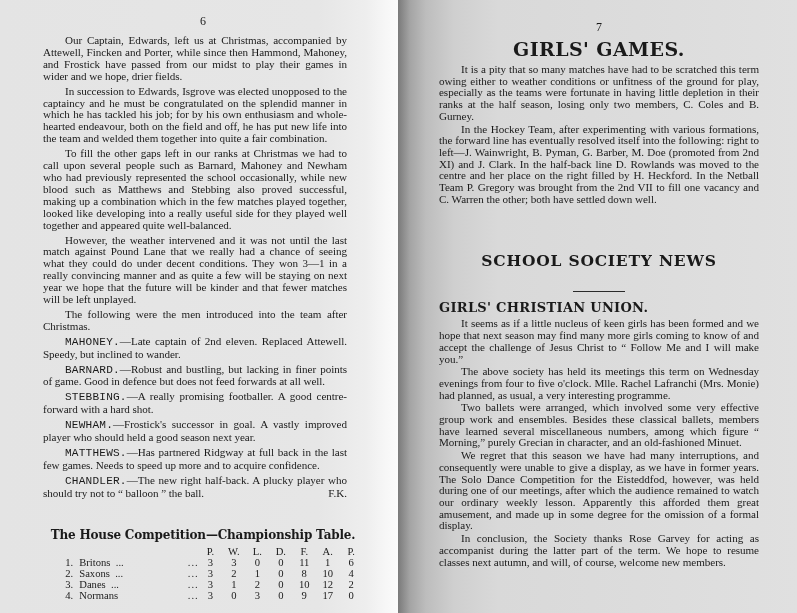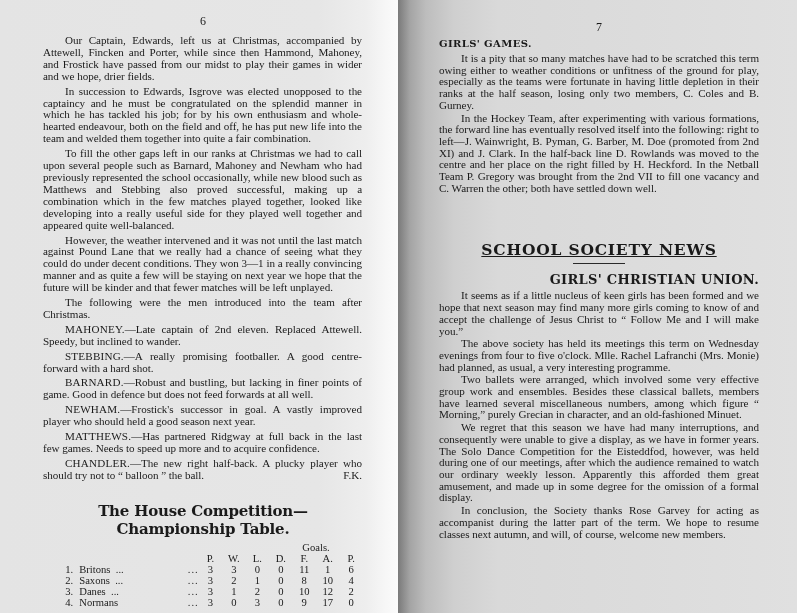--- a/index.html
+++ b/index.html
@@ -18,34 +18,34 @@
     left:398px; width:399px;
     background: linear-gradient(to right, #7a7a7a 0%, #a4a4a4 3%, #bdbdbd 7%, #cfcfcf 14%, #d9d9d9 25%, #dcdcdc 60%, #e0e0e0 100%);
   }
   .left-inner { position:absolute; left:43px; top:14px; width:320px; font-family:"Liberation Serif", serif; }
   .right-inner { position:absolute; left:41px; top:20px; width:320px; font-family:"Liberation Serif", serif; }
 
   .page-number { text-align:center; font-size:12px; margin-bottom:6px; }
   .right-inner .page-number { margin-bottom:2px; }
 
   p.para {
-    margin:0 1px 3px 0; font-size:11.1px; line-height:11.9px;
+    margin:0 16px 3px 0; font-size:11.1px; line-height:11.9px;
     text-align:justify; text-indent:22px; letter-spacing:-0.05px;
   }
   .right-inner p.para { margin:0 0 1px 0; line-height:11.7px; }
-  .player-name { text-transform:uppercase; letter-spacing:0.2px; }
+  .player-name { text-transform:uppercase; letter-spacing:0.2px;font-family:Liberation Mono, monospace; }
   .signoff { float:right; }
 
-  h2.section-heading { margin:3px 0 4px 0; font-size:10px; font-weight:bold; letter-spacing:0.4px; font-family:"DejaVu Serif", serif; }
-  h1.major-heading { margin:46px 0 4px 0; text-align:center; font-size:15.5px; font-weight:bold; letter-spacing:0.8px; font-family:"DejaVu Serif", serif;text-decoration:underline; }
+  h2.section-heading { margin:3px 0 4px 0; text-align:center; font-size:19px; font-weight:bold; letter-spacing:0.4px; font-family:"DejaVu Serif", serif; }
+  h1.major-heading { margin:46px 0 21px 0; text-align:center; font-size:15.5px; font-weight:bold; letter-spacing:0.8px; font-family:"DejaVu Serif", serif; }
   .rule { width:52px; height:1px; background:#2a2a2a; margin:0 auto 8px auto; }
-  h2.sub-heading { margin:0 0 3px 0; text-align:right; font-size:13px; font-weight:bold; letter-spacing:0.3px; font-family:"DejaVu Serif", serif; }
+  h2.sub-heading { margin:0 0 3px 0; text-align:left; font-size:13px; font-weight:bold; letter-spacing:0.3px; font-family:"DejaVu Serif", serif; }
   h2.sub-heading.wide { font-size:12.6px; letter-spacing:0.5px; text-align:left; margin-top:12px; }
 
-  .table-title { text-align:center; font-weight:bold; font-size:15px; margin:20px 0 4px 0; font-family:"DejaVu Serif", serif; letter-spacing:-0.2px; }
+  .table-title { text-align:center; font-weight:bold; font-size:12px; margin:28px 0 4px 0; font-family:"DejaVu Serif", serif; letter-spacing:-0.2px; }
   table.champ { border-collapse:collapse; font-size:10.6px; width:320px; }
   table.champ td, table.champ th { padding:0; font-weight:normal; line-height:11px; }
   .num { text-align:center; width:22px; }
   .rank { width:28px; text-align:right; padding-right:6px !important; }
   .dots { width:42px; text-align:right; letter-spacing:1px; }
   .team { width:70px; text-align:left; }
 </style>
 </head>
 <body>
 
@@ -53,38 +53,29 @@
   <div class="left-inner">
     <div class="page-number">6</div>
 
     <p class="para">Our Captain, Edwards, left us at Christmas, accompanied by Attewell, Fincken and Porter, while since then Hammond, Mahoney, and Frostick have passed from our midst to play their games in wider and we hope, drier fields.</p>
     <p class="para">In succession to Edwards, Isgrove was elected unopposed to the captaincy and he must be congratulated on the splendid manner in which he has tackled his job; for by his own enthusiasm and whole-hearted endeavour, both on the field and off, he has put new life into the team and welded them together into quite a fair combination.</p>
     <p class="para">To fill the other gaps left in our ranks at Christmas we had to call upon several people such as Barnard, Mahoney and Newham who had previously represented the school occasionally, while new blood such as Matthews and Stebbing also proved successful, making up a combination which in the few matches played together, looked like developing into a really useful side for they played well together and appeared quite well-balanced.</p>
     <p class="para">However, the weather intervened and it was not until the last match against Pound Lane that we really had a chance of seeing what they could do under decent conditions.  They won 3—1 in a really convincing manner and as quite a few will be staying on next year we hope that the future will be kinder and that fewer matches will be left unplayed.</p>
     <p class="para">The following were the men introduced into the team after Christmas.</p>
 
     <p class="para"><span class="player-name">MAHONEY.</span><span>—Late captain of 2nd eleven.  Replaced Attewell. Speedy, but inclined to wander.</span></p>
+    <p class="para"><span class="player-name">BARNARD.</span><span>—Robust and bustling, but lacking in finer points of game.  Good in defence but does not feed forwards at all well.</span></p>
     <p class="para"><span class="player-name">STEBBING.</span><span>—A really promising footballer.  A good centre-forward with a hard shot.</span></p>
-    <p class="para"><span class="player-name">BARNARD.</span><span>—Robust and bustling, but lacking in finer points of game.  Good in defence but does not feed forwards at all well.</span></p>
     <p class="para"><span class="player-name">NEWHAM.</span><span>—Frostick's successor in goal.  A vastly improved player who should held a good season next year.</span></p>
     <p class="para"><span class="player-name">MATTHEWS.</span><span>—Has partnered Ridgway at full back in the last few games.  Needs to speed up more and to acquire confidence.</span></p>
     <p class="para"><span class="player-name">CHANDLER.</span><span>—The new right half-back.  A plucky player who should try not to “ balloon ” the ball.</span><span class="signoff">F.K.</span></p>
 
     <div class="table-title">The House Competition—Championship Table.</div>
     <table class="champ">
       <tbody>
-          <tr>
-        <td colspan="3"></td>
-            <td class="num"></td>
-            <td class="num"></td>
-            <td class="num"></td>
-            <td class="num"></td>
-        <td colspan="2" style="text-align:center">Goals.</td>
-        <td class="num"></td>
-      </tr>
       <tr>
         <th class="rank"></th>
             <th class="team"></th>
             <th class="dots"></th>
         <th class="num">P.</th>
         <th class="num">W.</th>
         <th class="num">L.</th>
         <th class="num">D.</th>
         <th class="num">F.</th>
         <th class="num">A.</th>

